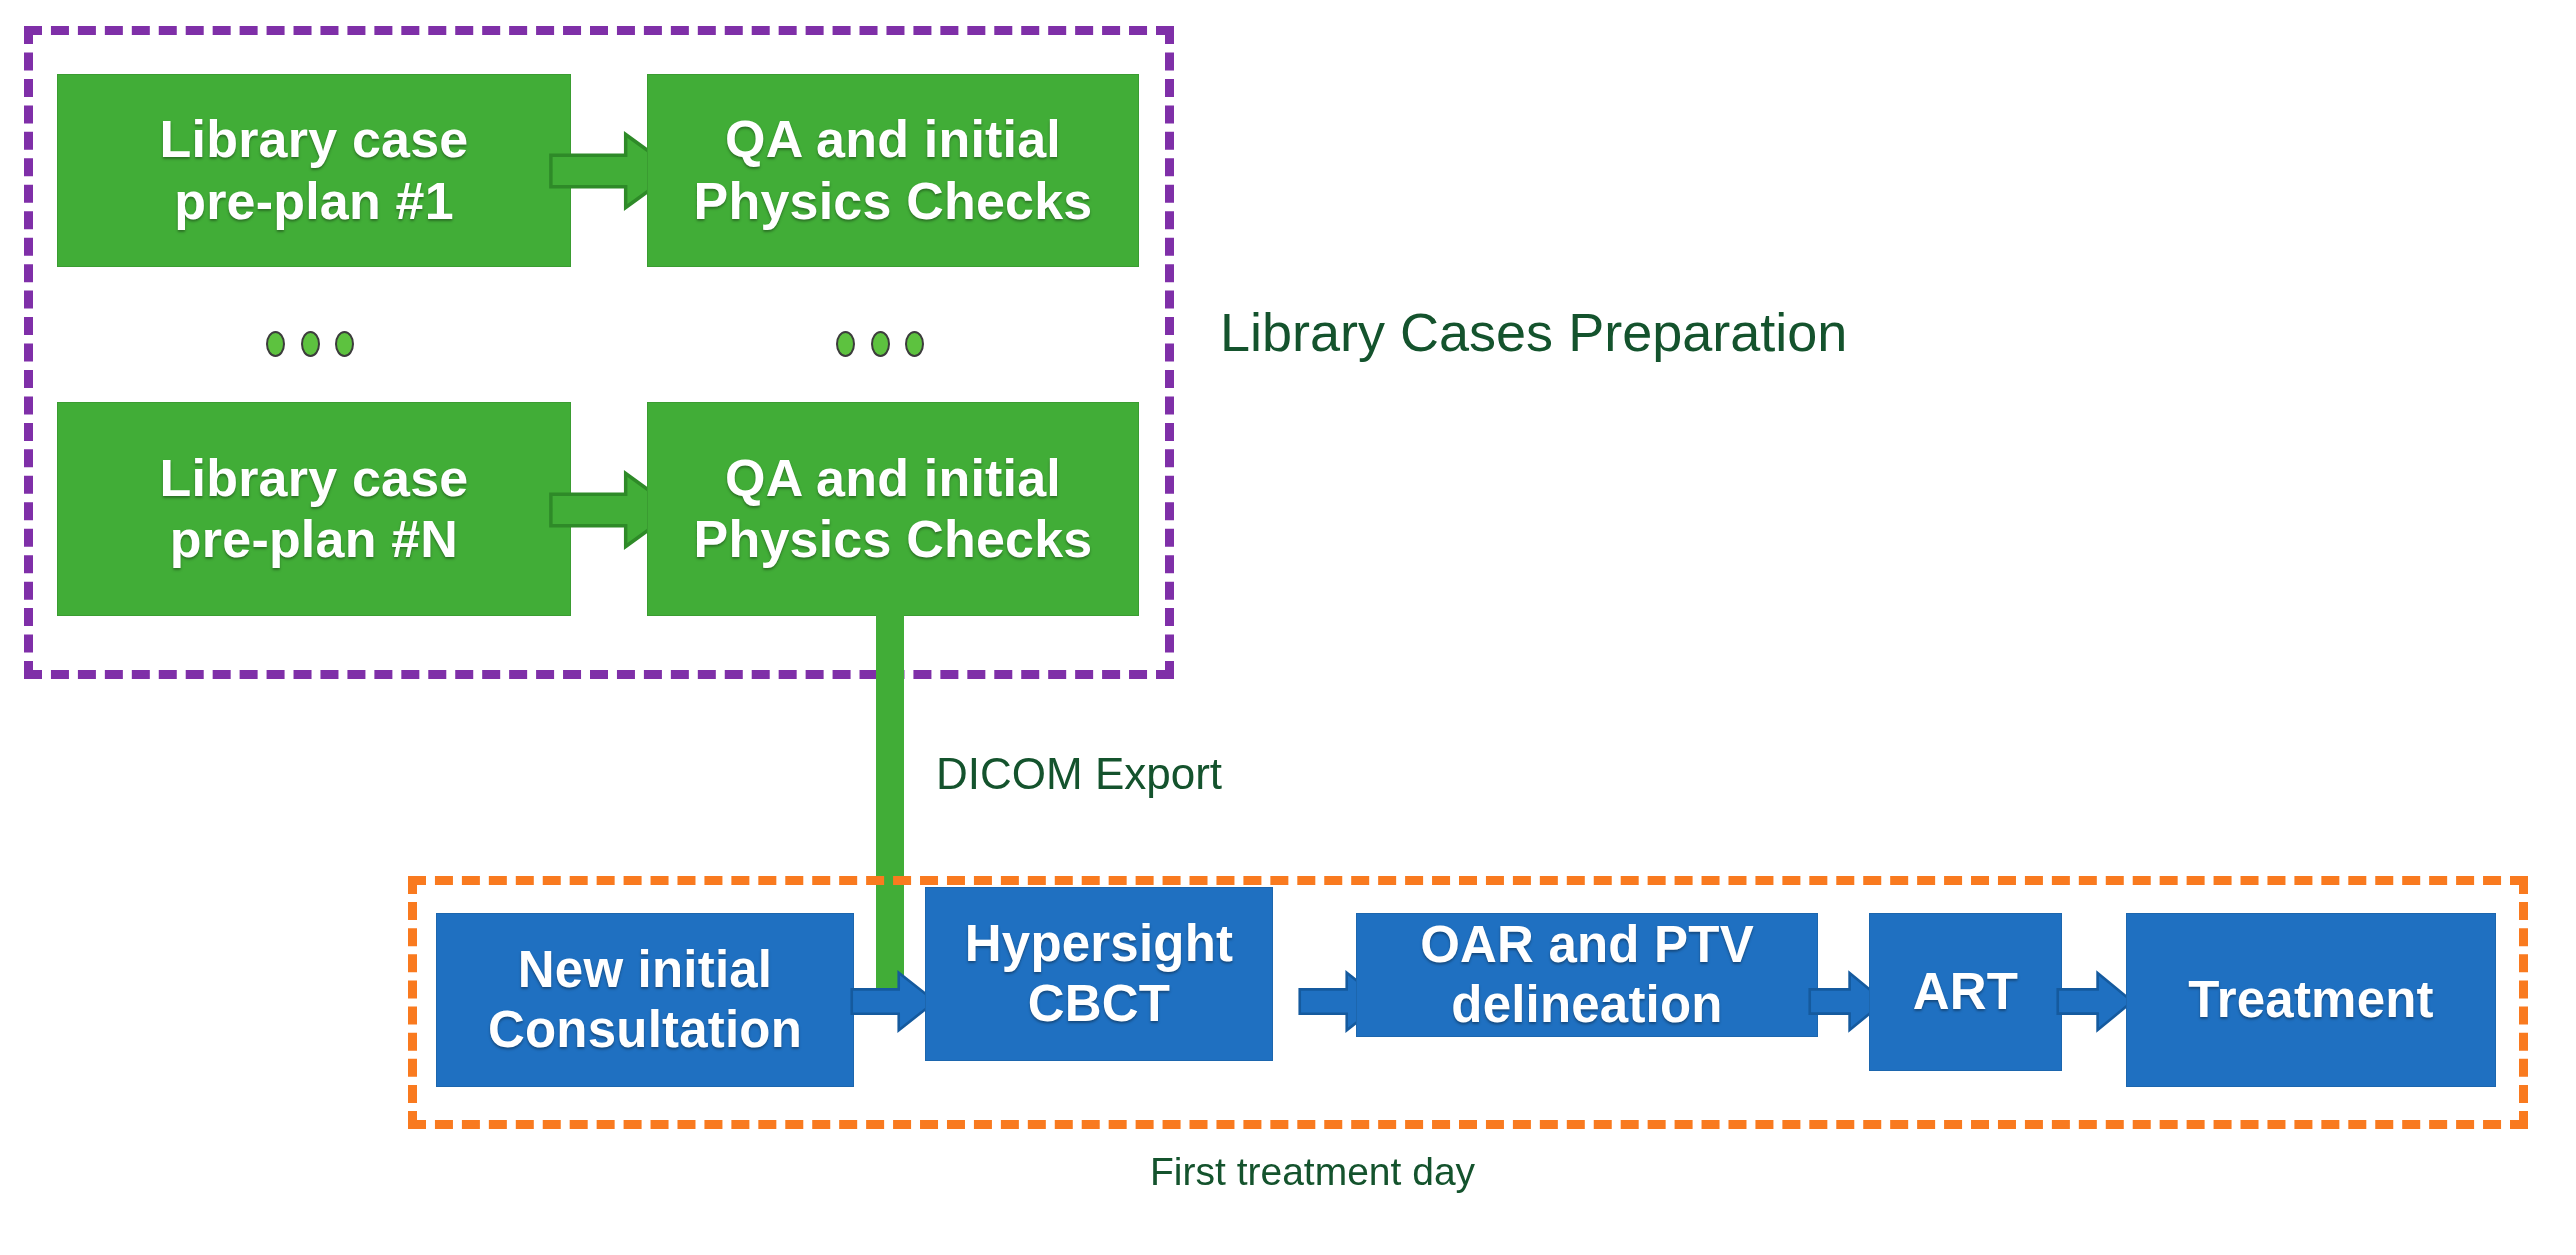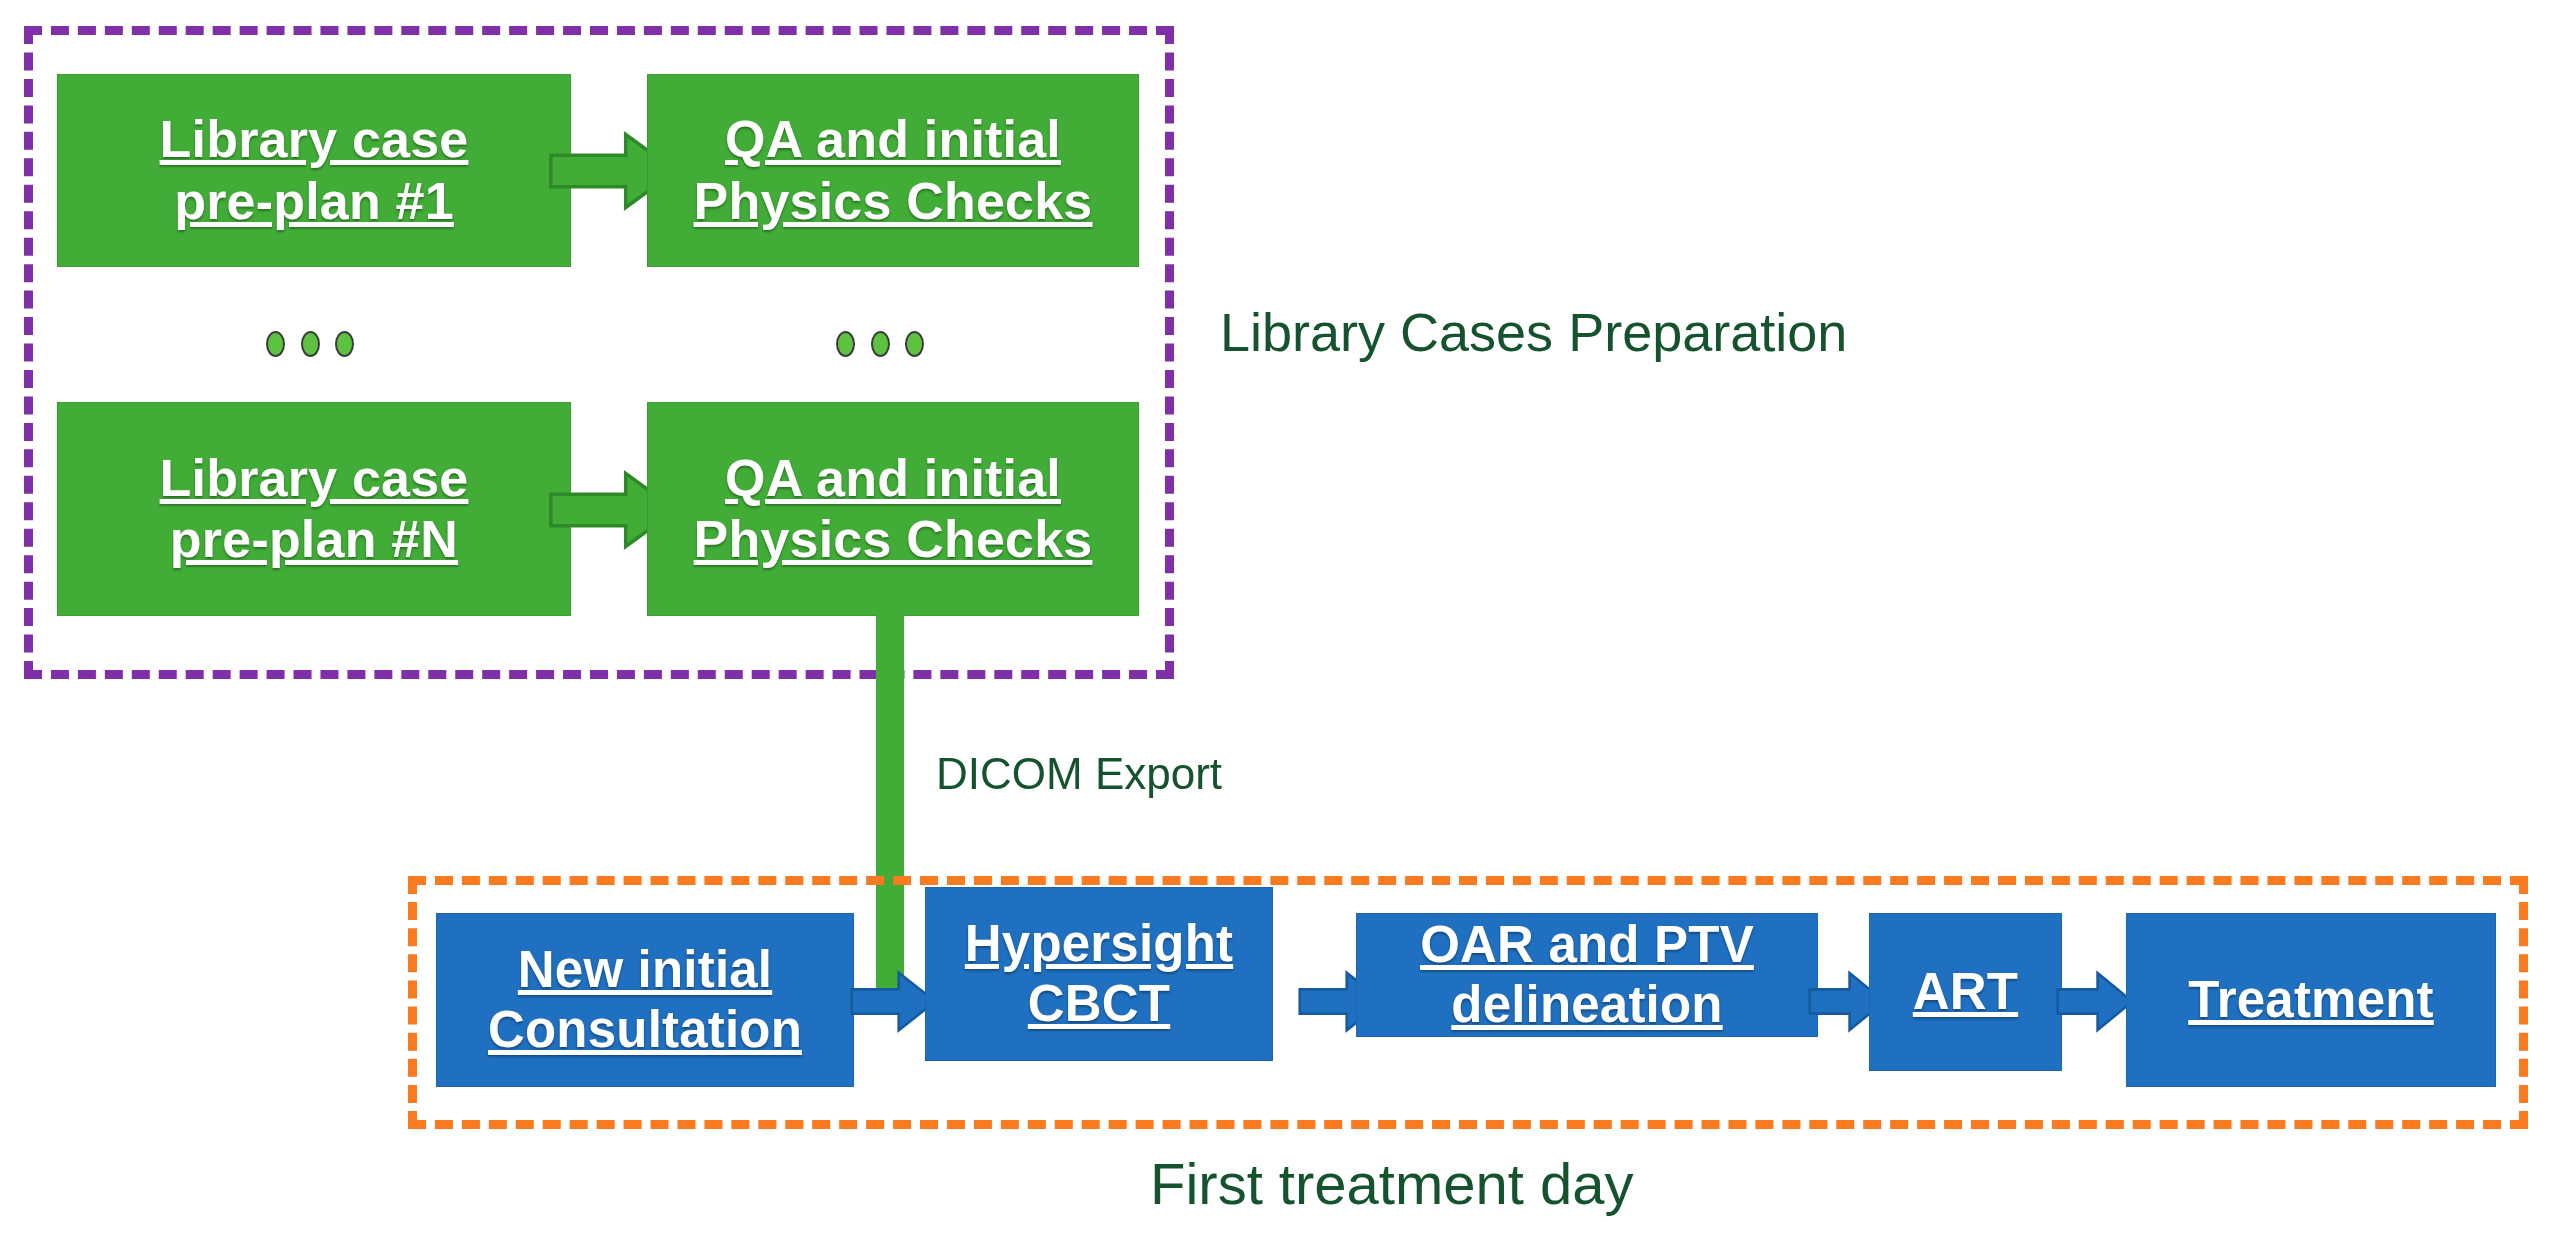--- a/index.html
+++ b/index.html
@@ -48,21 +48,20 @@
     display: flex;
     align-items: center;
     justify-content: center;
     text-align: center;
     color: #ffffff;
     line-height: 1.18;
     letter-spacing: 0.2px;
     text-shadow: 0 1.7px 2.6px rgba(0,0,0,.35);
     padding: 3.5px 7px;
     white-space: pre-line;
-    text-decoration: underline;
   }
   .node.green {
     background: #41AD37;
     border: 1.7px solid #3A9C31;
     font-size: 52px;
     font-weight: 600;
   }
   .node.blue {
     background: #1F70C1;
     border: 1.7px solid #1C66AE;
@@ -102,21 +101,21 @@
   
   .plain-label {
     position: absolute;
     color: #14532d;
     font-family: "Liberation Sans", sans-serif;
     font-weight: 400;
     white-space: nowrap;
   }
   .plain-label.library-title { left: 1220px; top: 301px; font-size: 54px; }
   .plain-label.dicom        { left: 936px; top: 749px; font-size: 44px; }
-  .plain-label.firstday     { left: 1150px; top: 1150px; font-size: 58px; }
+  .plain-label.firstday     { left: 1150px; top: 1150px; font-size: 39px; }
 </style>
 </head>
 <body>
 
 <div id="canvas">
 
   <div class="group-frame library"></div>
 
   <div class="node green" style="left:57px; top:74px; width:514px; height:193px;">
     <span>Library case

